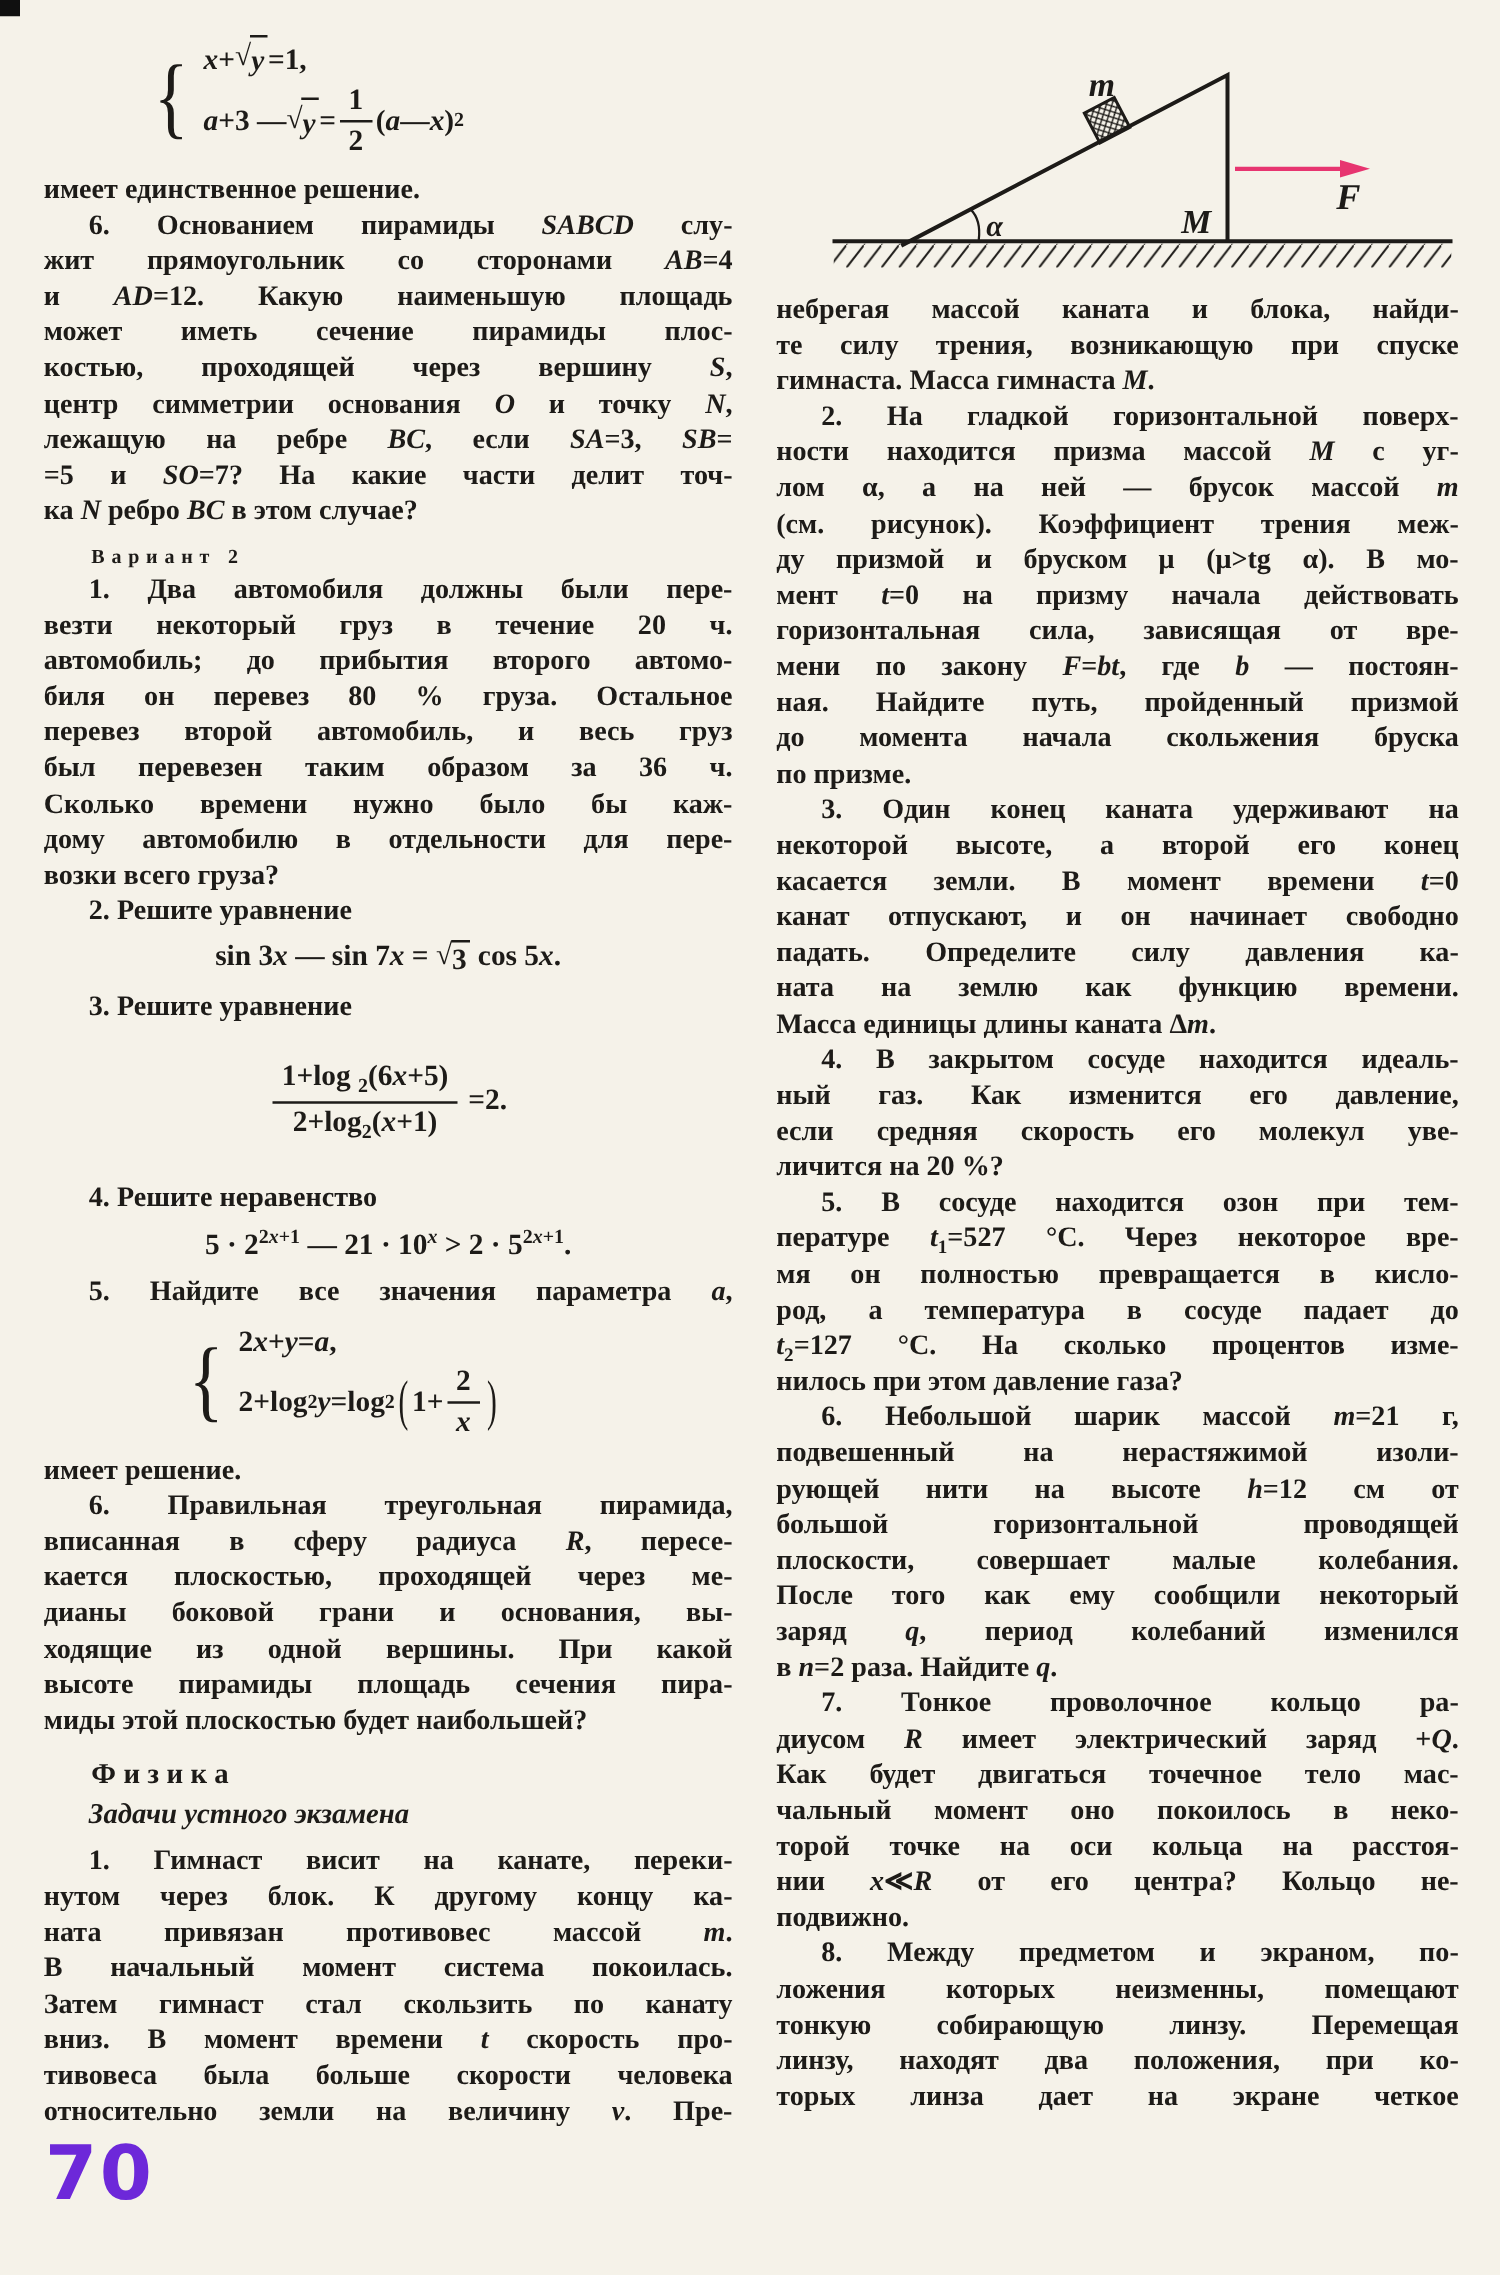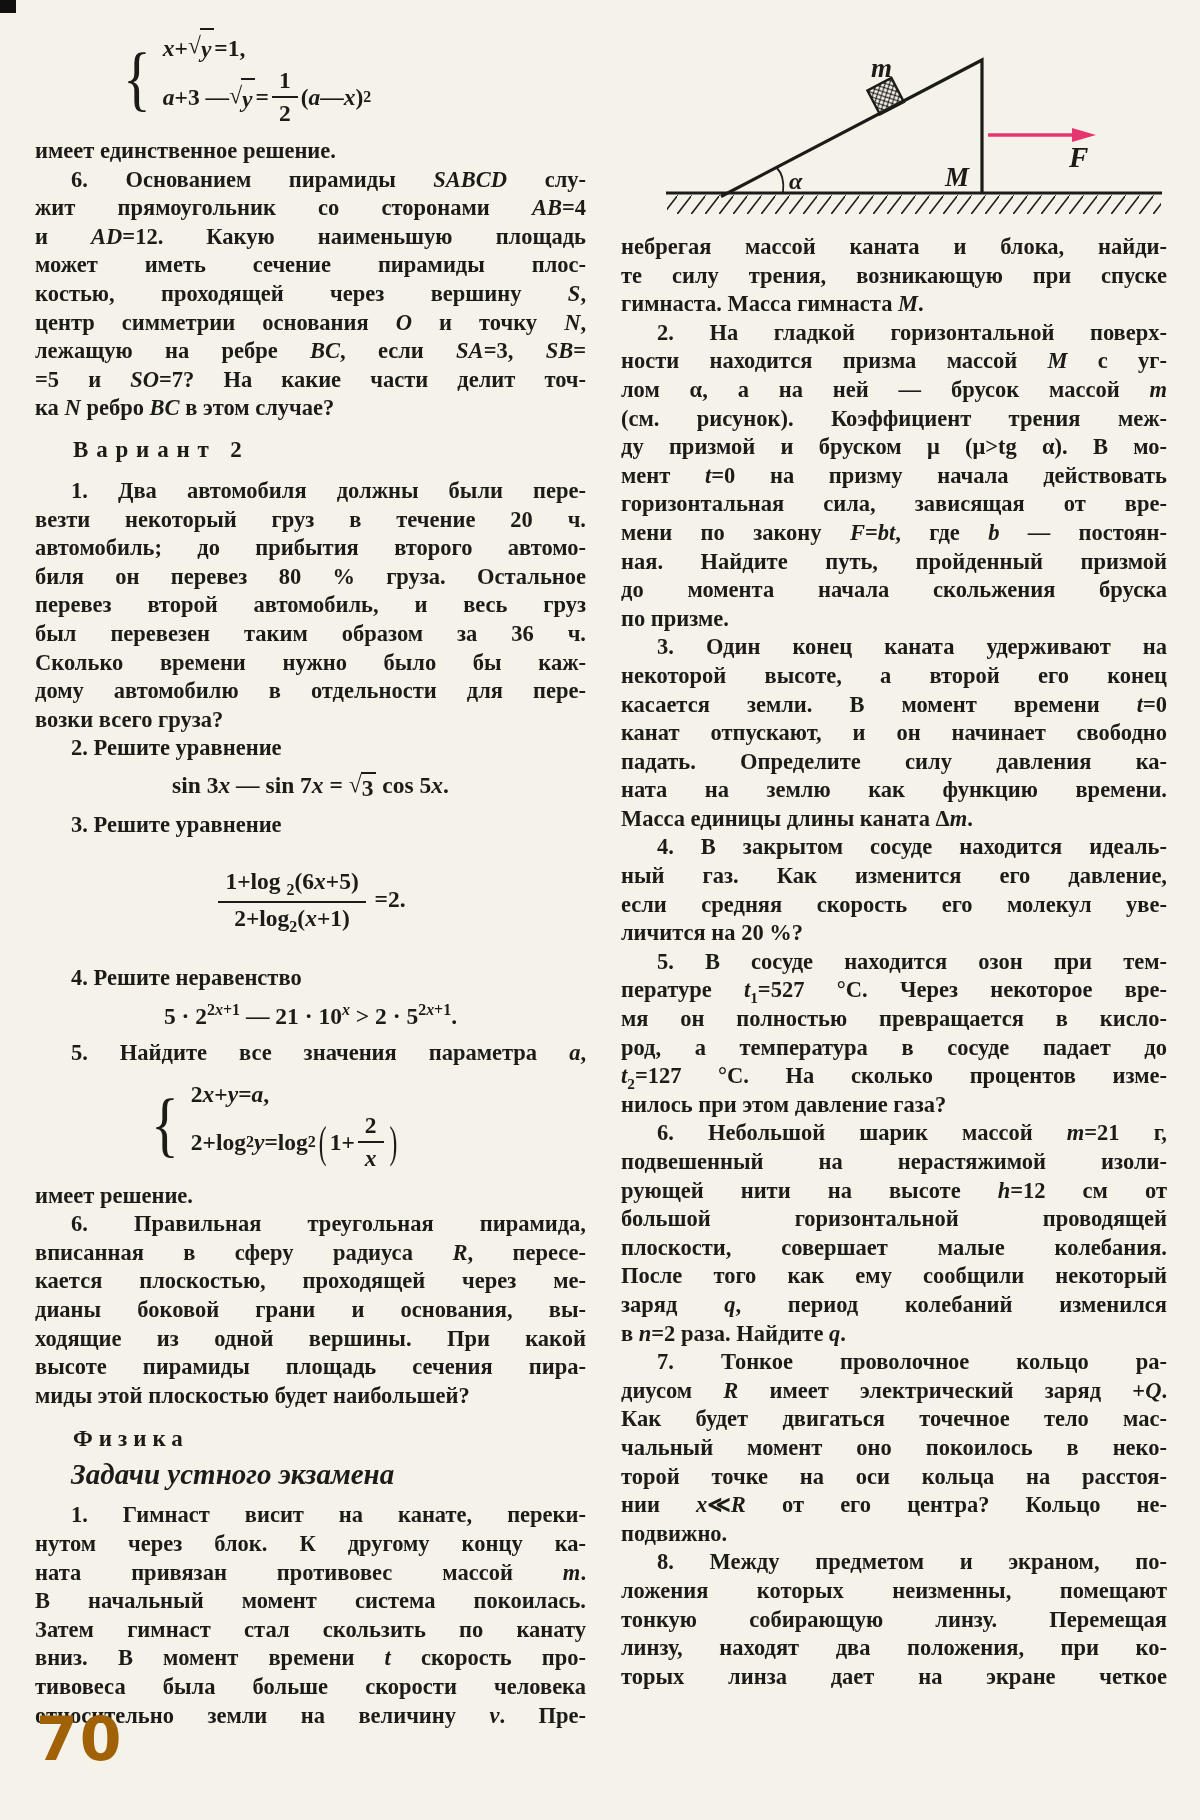--- a/index.html
+++ b/index.html
@@ -5,43 +5,43 @@
   html,body{margin:0;padding:0;background:#888;}
   .page{position:relative;width:1200px;height:1820px;background:#f5f2e9;
         font-family:"Liberation Serif",serif;color:#1d1b18;font-weight:700;overflow:hidden;}
   .corner{position:absolute;left:0;top:0;width:16px;height:13px;background:#101010;}
   #col-left{position:absolute;left:35px;top:20px;width:551px;}
   #col-right{position:absolute;left:621px;top:25px;width:546px;}
   .para{margin:0;}
   .ln{font-size:22.5px;line-height:28.6px;height:28.6px;text-align:justify;text-align-last:justify;overflow:hidden;}
   .ln.ind{text-indent:36px;}
   .ln.last{text-align-last:left;}
-  .h{font-size:23px;letter-spacing:.34em;margin:14px 0 14px 38px;}
+  .h{font-size:16px;letter-spacing:.34em;margin:14px 0 2px 38px;}
   .hb{font-size:23px;letter-spacing:.26em;margin:16px 0 6px 38px;font-weight:800;}
-  .hi{font-size:29px;font-style:italic;margin:6px 0 10px 36px;}
+  .hi{font-size:23px;font-style:italic;margin:6px 0 10px 36px;}
   .fc{font-size:23.5px;text-align:center;margin:9px 0;}
   .fc.tall{margin:28px 0;}
   i{font-style:italic;}
   sup,sub{font-size:0.68em;}
   .frac{display:inline-flex;flex-direction:column;vertical-align:middle;text-align:center;margin:0 3px;}
   .num{display:block;border-bottom:2.4px solid currentColor;padding:0 7px 2px;line-height:1.15;}
   .den{display:block;padding-top:2px;line-height:1.15;}
   .sqrt{display:inline-flex;align-items:flex-start;white-space:nowrap;}
   .rx{transform:translateY(-1px);}
   .rad{border-top:2.2px solid currentColor;padding:1px 3px 0 1px;margin-left:-1px;}
   .bp{display:inline-block;transform:scaleY(1.9);font-weight:400;margin:0 3px;}
   .sys{display:flex;align-items:center;margin:8px 0 10px;}
   .sysA{margin-left:88px;}
   .sysB{margin-left:116px;}
   .brace{font-size:58px;font-weight:400;transform:scaleY(1.25);margin-right:12px;line-height:1;}
   .rows{display:flex;flex-direction:column;}
   .row{font-size:23.5px;line-height:36px;display:flex;align-items:center;}
   .diagram{width:546px;height:198px;margin-bottom:10px;position:relative;}
   .pagenum{position:absolute;left:36px;top:1704px;font-family:"DejaVu Sans",sans-serif;
-           font-weight:700;font-size:60px;letter-spacing:2px;color:#a16207;}
+           font-weight:700;font-size:60px;letter-spacing:2px;color:#6d28d9;}
 </style>
 </head>
 <body>
 
 <div class="page" style="background: rgb(245, 242, 233); color: rgb(29, 27, 24);">
   <div class="corner"></div>
 
   <div id="col-left">
       <div class="sys sysA">
         <span class="brace">{</span>

